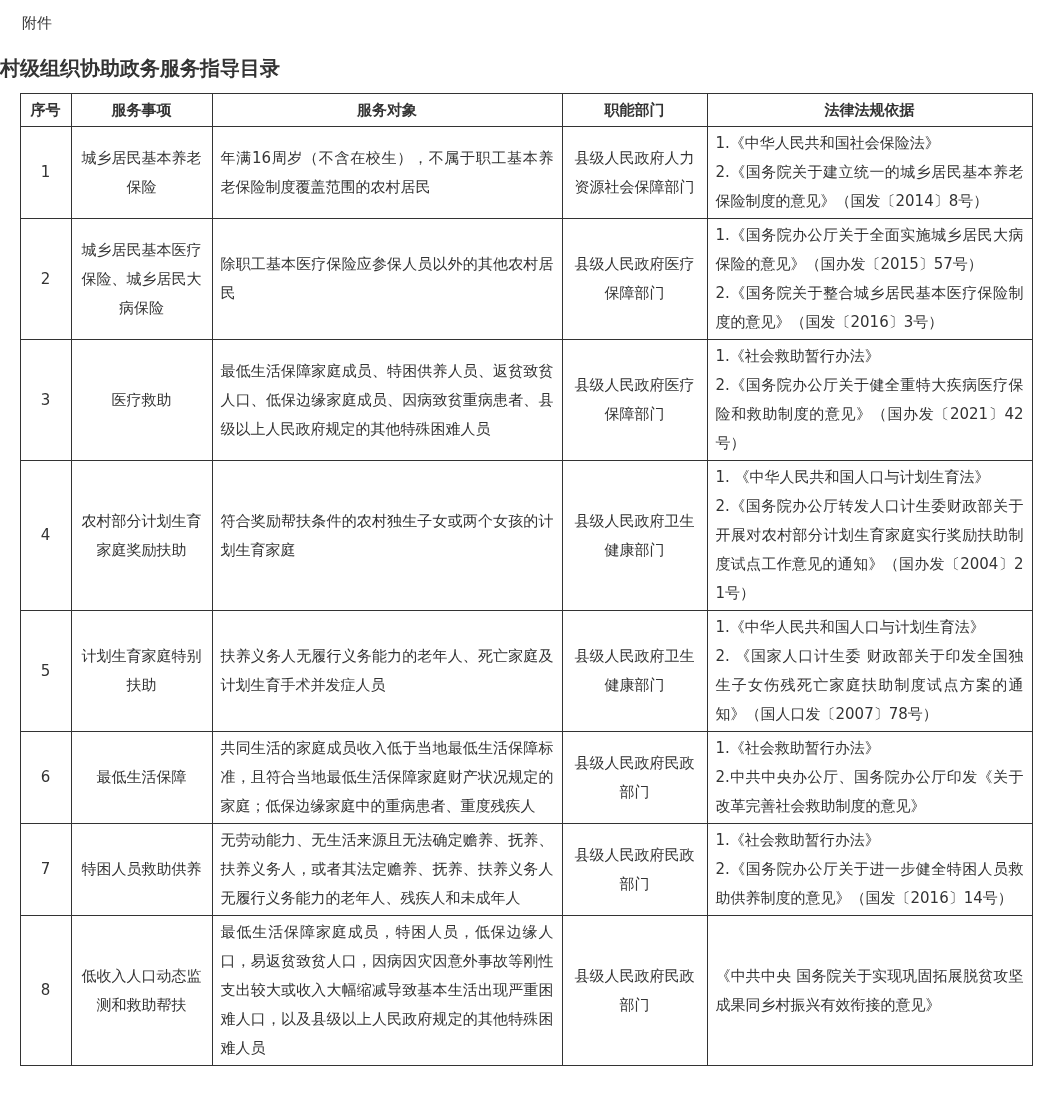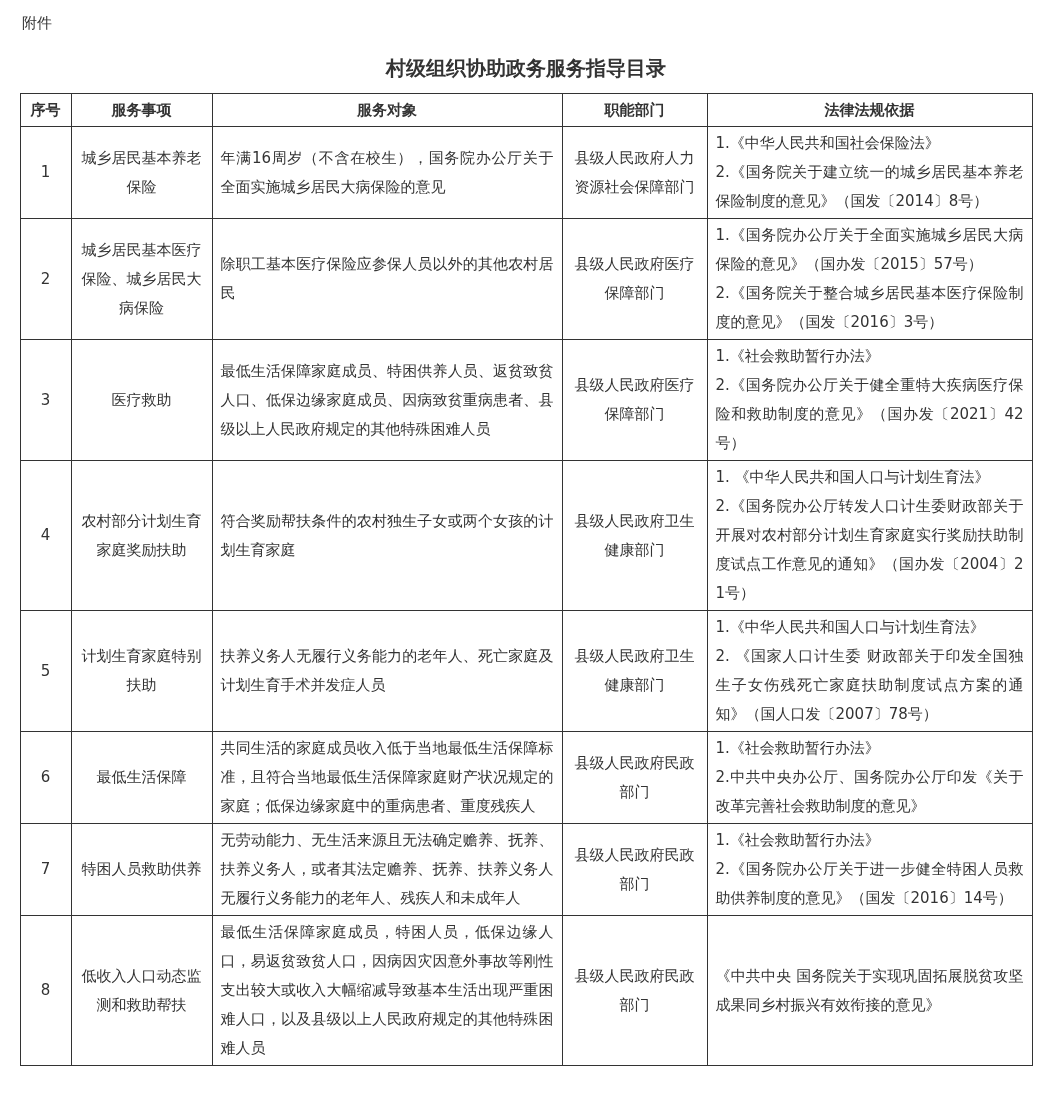--- a/index.html
+++ b/index.html
@@ -18,21 +18,20 @@
     padding: 12px 0 4px 0;
   }
   .attachment {
     font-size: 15px;
     margin: 0 0 0 14px;
     line-height: 22px;
     padding-left: 8px;
   }
   .doc-title {
     margin: 22px 0 13px 0;
-    text-align: center;
     font-size: 20px;
     font-weight: bold;
     line-height: 24px;
   }
   table.directory {
     border-collapse: collapse;
     table-layout: fixed;
     width: 1012px;
     margin: 0 auto;
   }
@@ -100,21 +99,21 @@
         <th>服务事项</th>
         <th>服务对象</th>
         <th>职能部门</th>
         <th>法律法规依据</th>
       </tr>
     </thead>
     <tbody>
         <tr>
           <td class="c-no">1</td>
           <td class="c-item">城乡居民基本养老保险</td>
-          <td class="c-target">年满16周岁（不含在校生），国务院办公厅关于全面实施城乡居民大病保险的意见</td>
+          <td class="c-target">年满16周岁（不含在校生），不属于职工基本养老保险制度覆盖范围的农村居民</td>
           <td class="c-dept">县级人民政府人力资源社会保障部门</td>
           <td class="c-legal">
             <div>1.《中华人民共和国社会保险法》</div>
             <div>2.《国务院关于建立统一的城乡居民基本养老保险制度的意见》（国发〔2014〕8号）</div>
           </td>
         </tr>
         <tr>
           <td class="c-no">2</td>
           <td class="c-item">城乡居民基本医疗保险、城乡居民大病保险</td>
           <td class="c-target">除职工基本医疗保险应参保人员以外的其他农村居民</td>

